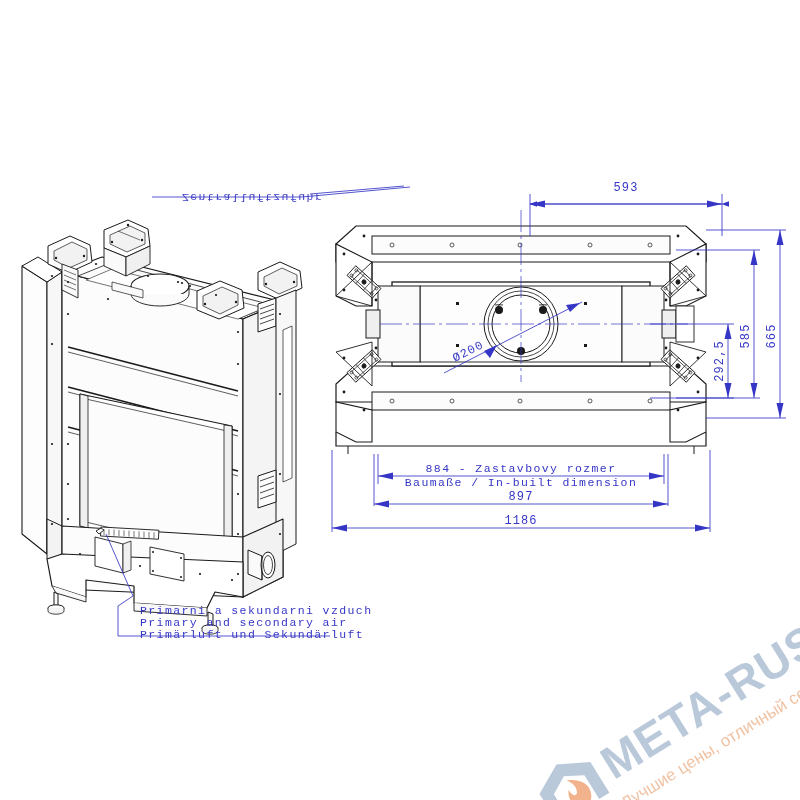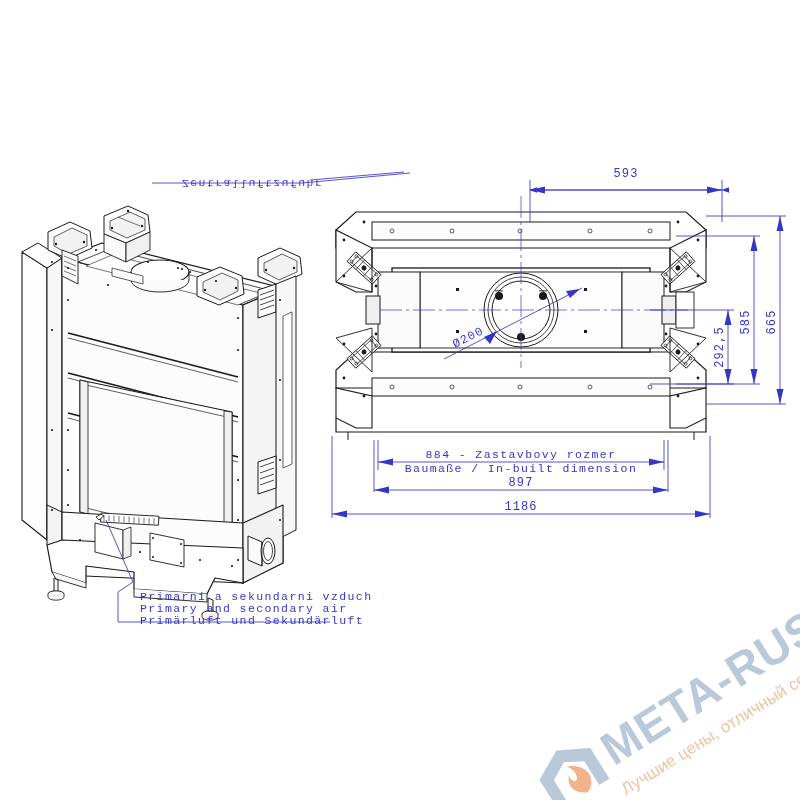--- a/index.html
+++ b/index.html
@@ -7,21 +7,21 @@
     background: #ffffff;
   }
   body {
     width: 800px; height: 800px;
     position: relative;
     overflow: hidden;
     font-family: "Liberation Sans", sans-serif;
   }
   #sheet {
     position: absolute;
-    left: 0; top: 0;
+    left: 0; top: 14px;
     width: 800px; height: 613px;
   }
   svg.layer {
     position: absolute;
     left: 0; top: 0;
     width: 800px; height: 800px;
   }
   .dimtext {
     font-family: "Liberation Mono", monospace;
     fill: #3636c6;

